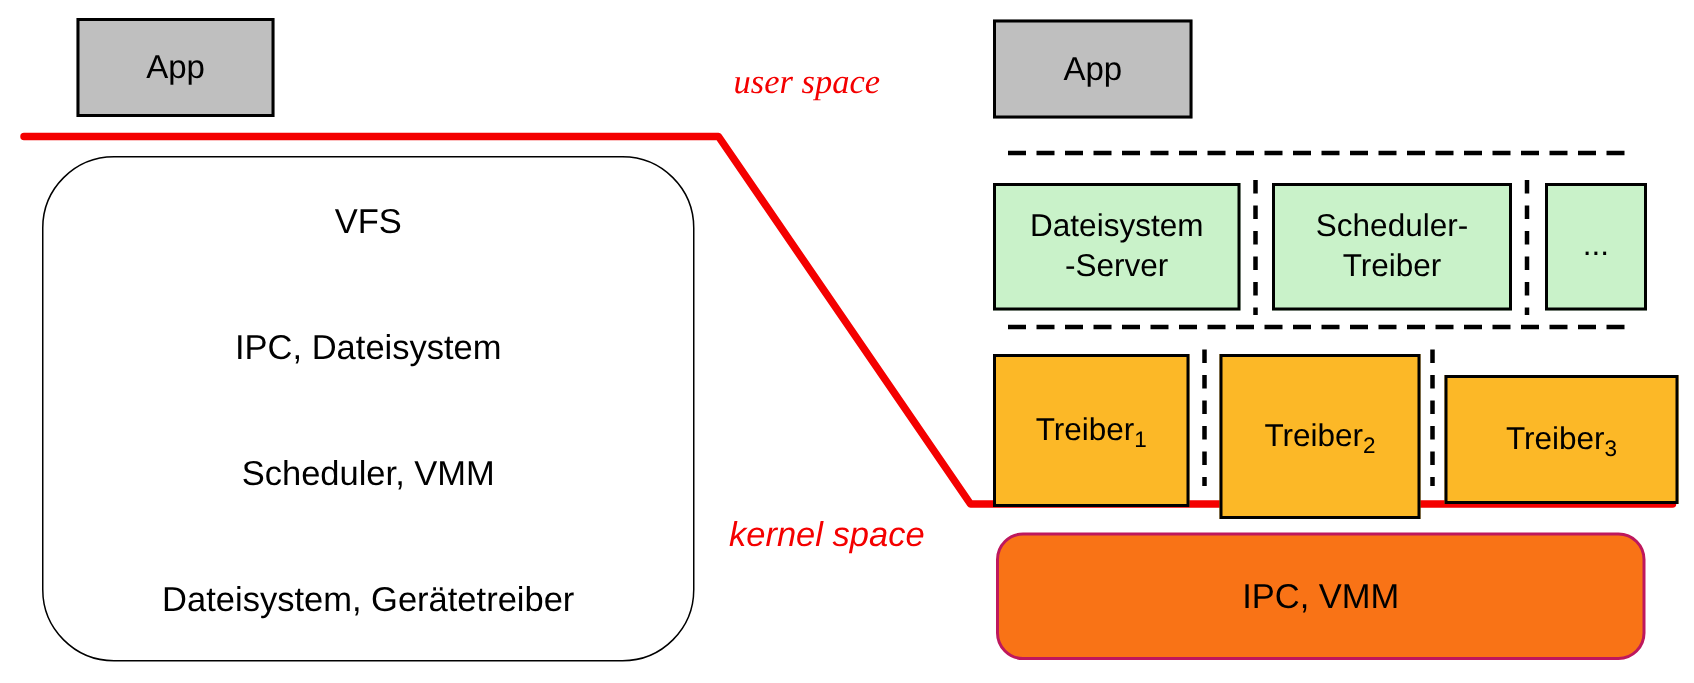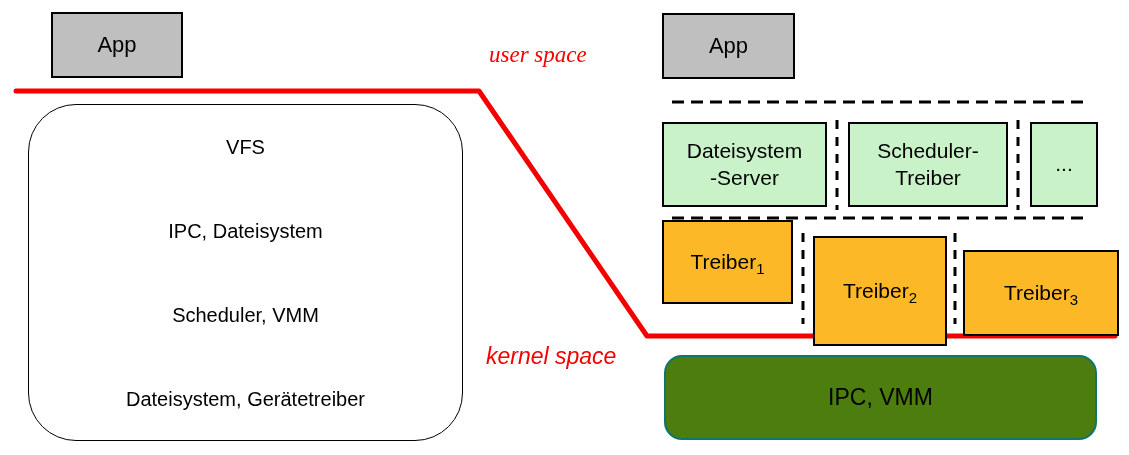--- a/index.html
+++ b/index.html
@@ -12,38 +12,38 @@
   .appbox{
     background:var(--gray,#BFBFBF);border:2px solid #000;
     display:flex;align-items:center;justify-content:center;
     font-size:22px;
   }
   .biground{
     border:1.6px solid #000;border-radius:48px;background:#fff;
   }
   .layer{
     position:absolute;left:0;width:100%;display:flex;align-items:center;justify-content:center;
-    font-size:20px;
+    font-size:23px;
   }
   .server{
     background:var(--green,#C9F2C9);border:2px solid #000;
     display:flex;flex-direction:column;align-items:center;justify-content:center;
     font-size:21px;line-height:1.25;text-align:center;
   }
   .driver{
     background:var(--orange,#FCB827);border:2px solid #000;
     display:flex;align-items:center;justify-content:center;
     font-size:21px;
   }
   .driver sub{font-size:15px;line-height:0;}
   .spacelabel{
     color:var(--red,#F40000);font-style:italic;font-size:23px;white-space:nowrap;
   }
   .kernelbox{
-    border:2px solid #0f766e;border-radius:18px;background:#4d7c0f;
+    border:2px solid #be185d;border-radius:18px;background:#f97316;
     display:flex;align-items:center;justify-content:center;font-size:23px;
   }
 </style>
 </head>
 <body>
 
 <div id="stage">
 
   <svg class="overlay">
 
@@ -86,21 +86,21 @@
     <span>-Server</span>
   </div>
   <div class="abs server" style="left:848px;top:122px;width:160px;height:85px;">
     <span>Scheduler-</span>
     <span>Treiber</span>
   </div>
   <div class="abs server" style="left:1030px;top:122px;width:68px;height:85px;">
     <span>...</span>
   </div>
 
-  <div class="abs driver" style="left:662px;top:220px;width:131px;height:84px;">
+  <div class="abs driver" style="left:662px;top:236px;width:131px;height:102px;">
     <span><span>Treiber</span><sub>1</sub></span>
   </div>
   <div class="abs driver" style="left:813px;top:236px;width:134px;height:110px;">
     <span><span>Treiber</span><sub>2</sub></span>
   </div>
   <div class="abs driver" style="left:963px;top:240px;width:156px;height:86px;margin-top:10px;">
     <span><span>Treiber</span><sub>3</sub></span>
   </div>
 
   <div class="abs kernelbox" style="left:664px;top:355px;width:433px;height:85px;">

